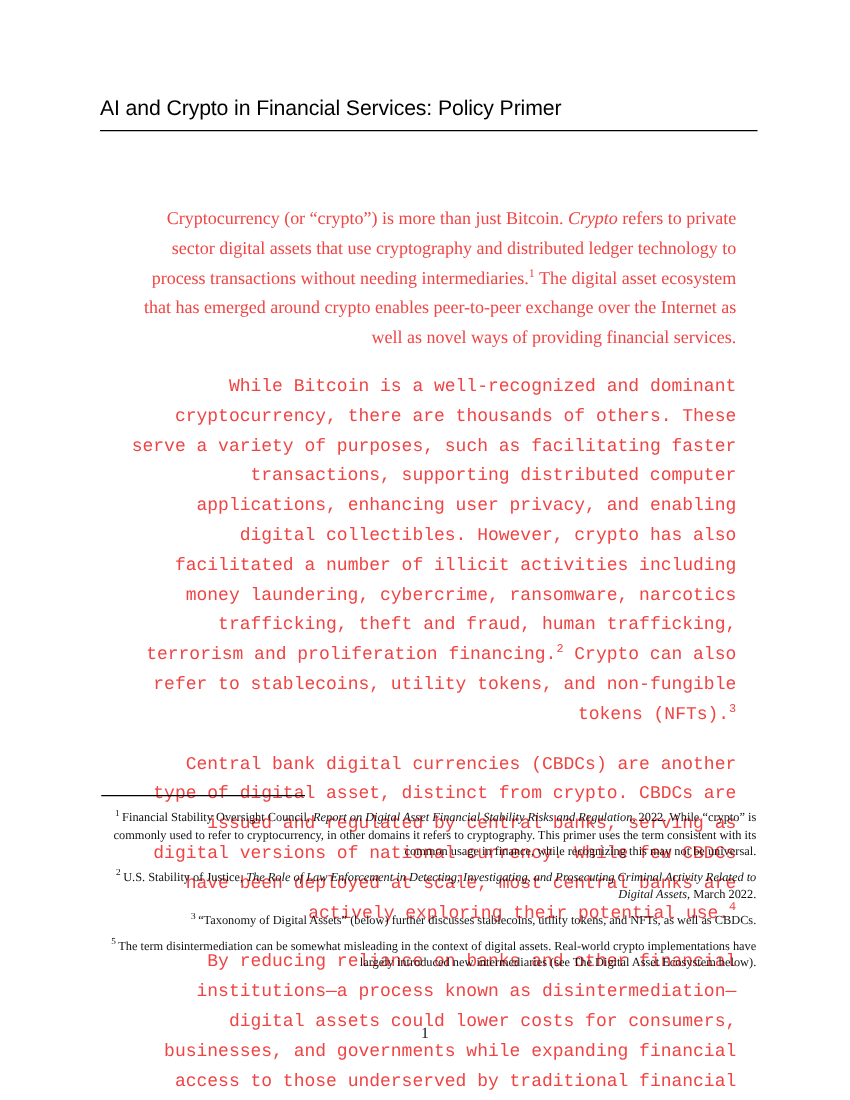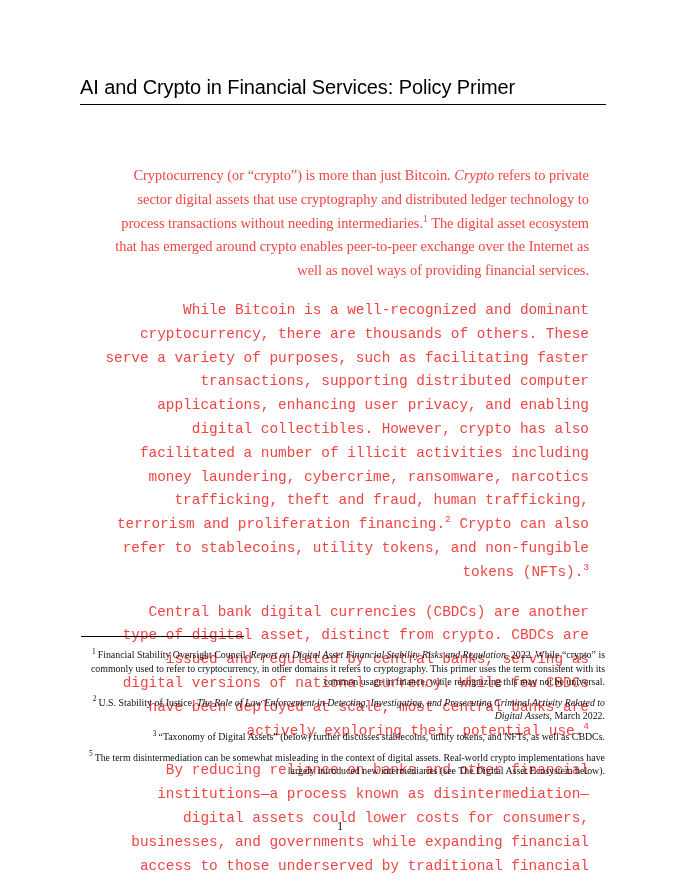--- a/index.html
+++ b/index.html
@@ -19,21 +19,21 @@
 
   
   .title-block {
     position: absolute;
     left: 80px;
     top: 76px;
     width: 526px;
   }
   .doc-title {
     font-family: "Liberation Sans", "DejaVu Sans", sans-serif;
-    font-size: 20px;
+    font-size: 17px;
     font-weight: 400;
     line-height: 22px;
     letter-spacing: -0.1px;
     color: #000000;
     margin: 0 0 6px 0;
     white-space: nowrap;
   }
   .title-rule {
     width: 526px;
     height: 1px;

